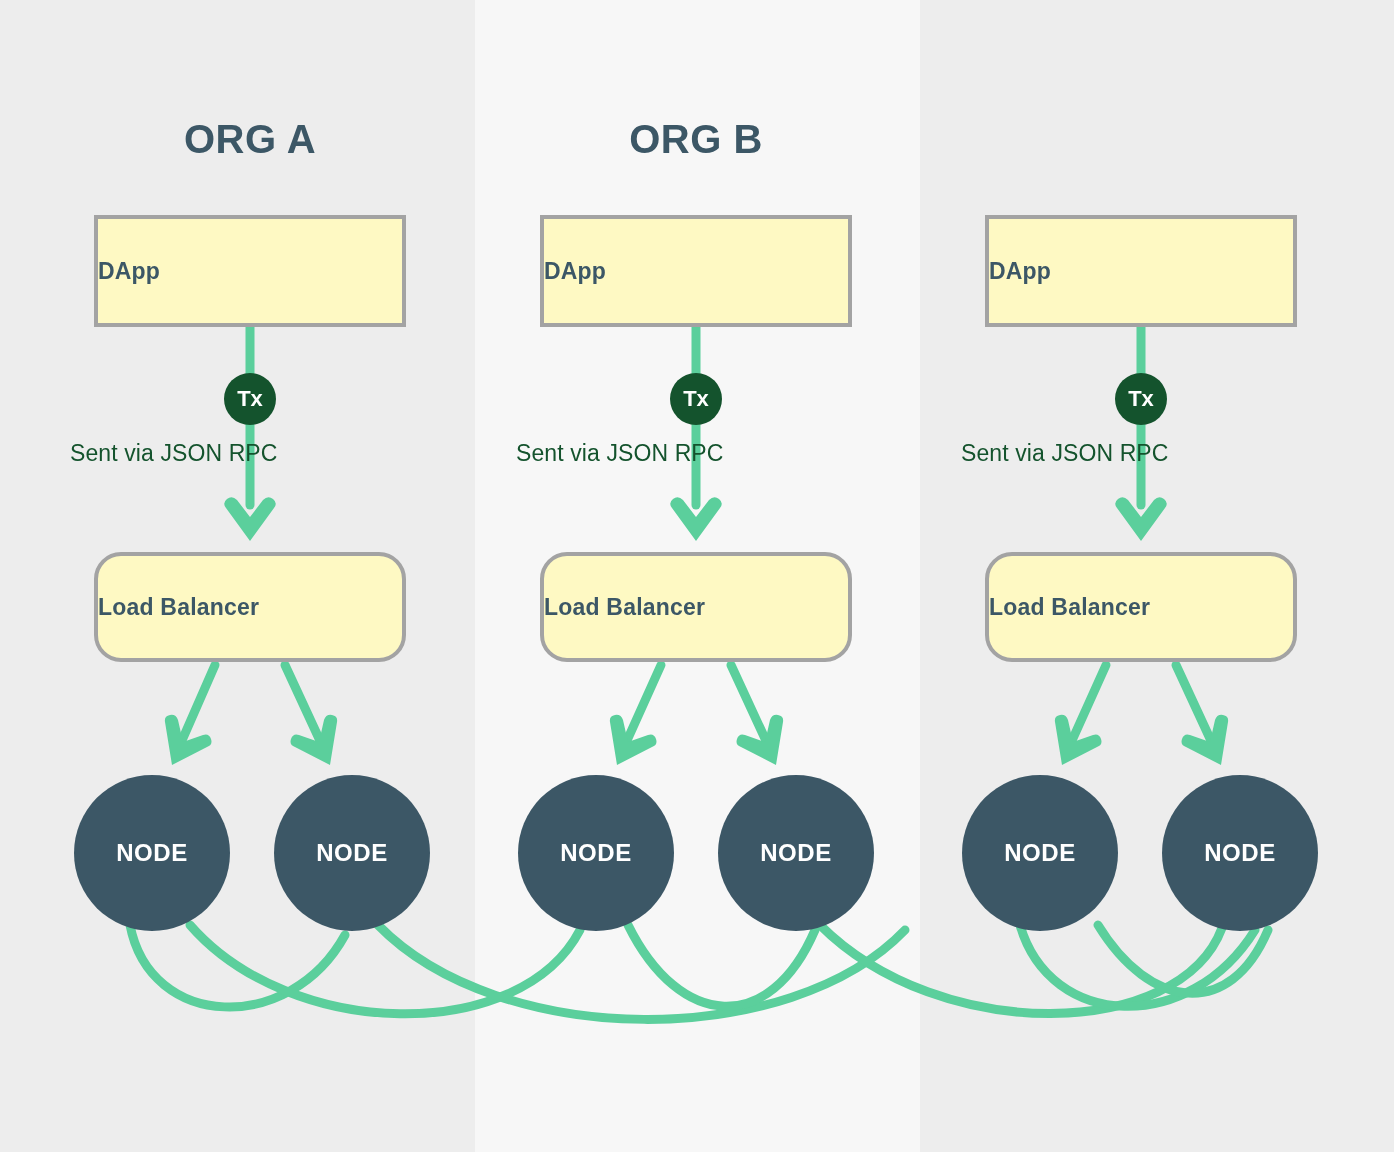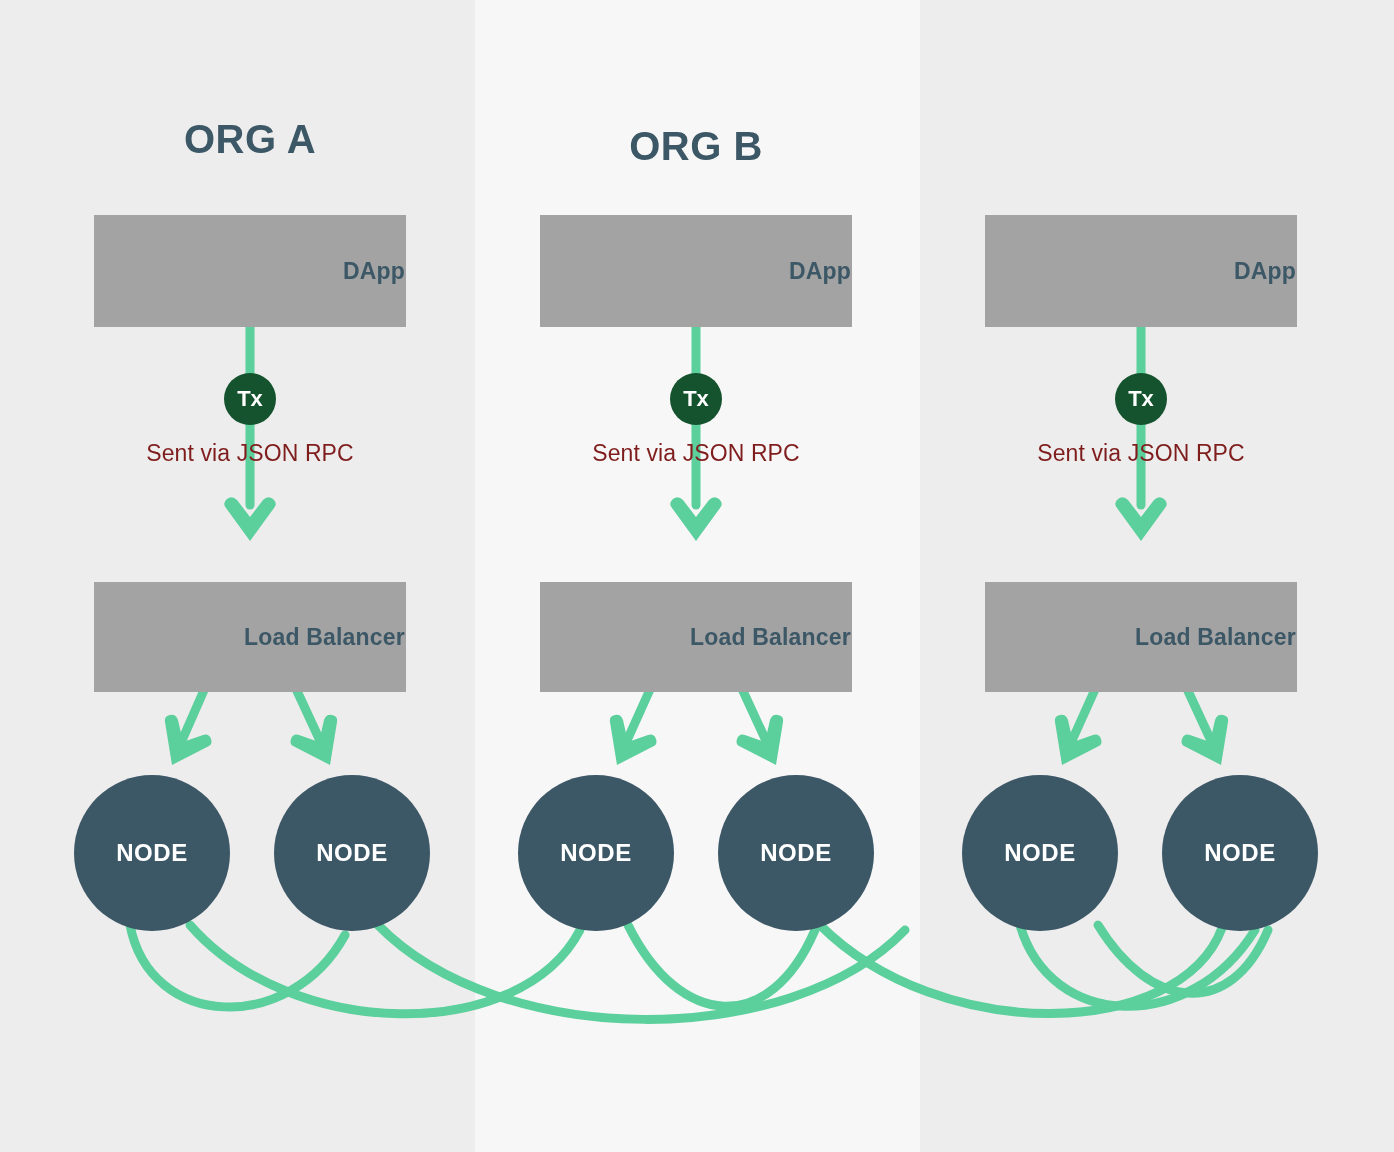--- a/index.html
+++ b/index.html
@@ -37,58 +37,58 @@
     font-size: 40px;
     font-weight: bold;
     letter-spacing: 0.5px;
     color: #3c5766;
     top: 117px;
     width: 300px;
   }
 
   .box {
     position: absolute;
-    background: #a3a3a3;
-    border: 1px solid #a3a3a3;
+    background: #fef9c3;
+    border: 4px solid #a3a3a3;
     box-sizing: border-box;
     display: flex;
     align-items: center;
-    justify-content: flex-end;
+    justify-content: flex-start;
   }
   .box-label {
     font-size: 23px;
     font-weight: bold;
     color: #3c5766;
     letter-spacing: 0.2px;
   }
   .dapp-box { top: 215px; height: 112px; width: 312px; }
-  .lb-box   { top: 582px; height: 110px; width: 312px; }
+  .lb-box   { top: 552px; height: 110px; width: 312px; border-radius: 27px; }
 
   .tx-circle {
     position: absolute;
     width: 52px;
     height: 52px;
     border-radius: 50%;
     background: #14532d;
     display: flex;
     align-items: center;
     justify-content: center;
     color: #ffffff;
     font-size: 22px;
     font-weight: bold;
     top: 373px;
   }
 
   .rpc-label {
     position: absolute;
     top: 440px;
     width: 360px;
-    text-align: center;
+    text-align: left;
     font-size: 23px;
-    color: #7f1d1d;
+    color: #14532d;
     letter-spacing: 0.1px;
   }
 
   .node-circle {
     position: absolute;
     width: 156px;
     height: 156px;
     border-radius: 50%;
     background: #3c5766;
     display: flex;
@@ -169,21 +169,21 @@
   <div class="box lb-box" style="left:94px;">
     <span class="box-label">Load Balancer</span>
   </div>
   <div class="node-circle" style="left:74px;">
     <span class="node-label">NODE</span>
   </div>
   <div class="node-circle" style="left:274px;">
     <span class="node-label">NODE</span>
   </div>
 
-  <div class="org-title" style="left:546px;margin-top:7px;">ORG B</div>
+  <div class="org-title" style="left:546px;">ORG B</div>
   <div class="box dapp-box" style="left:540px;">
     <span class="box-label">DApp</span>
   </div>
   <div class="tx-circle" style="left:670px;">
     <span>Tx</span>
   </div>
   <div class="rpc-label" style="left:516px;">Sent via JSON RPC</div>
   <div class="box lb-box" style="left:540px;">
     <span class="box-label">Load Balancer</span>
   </div>

